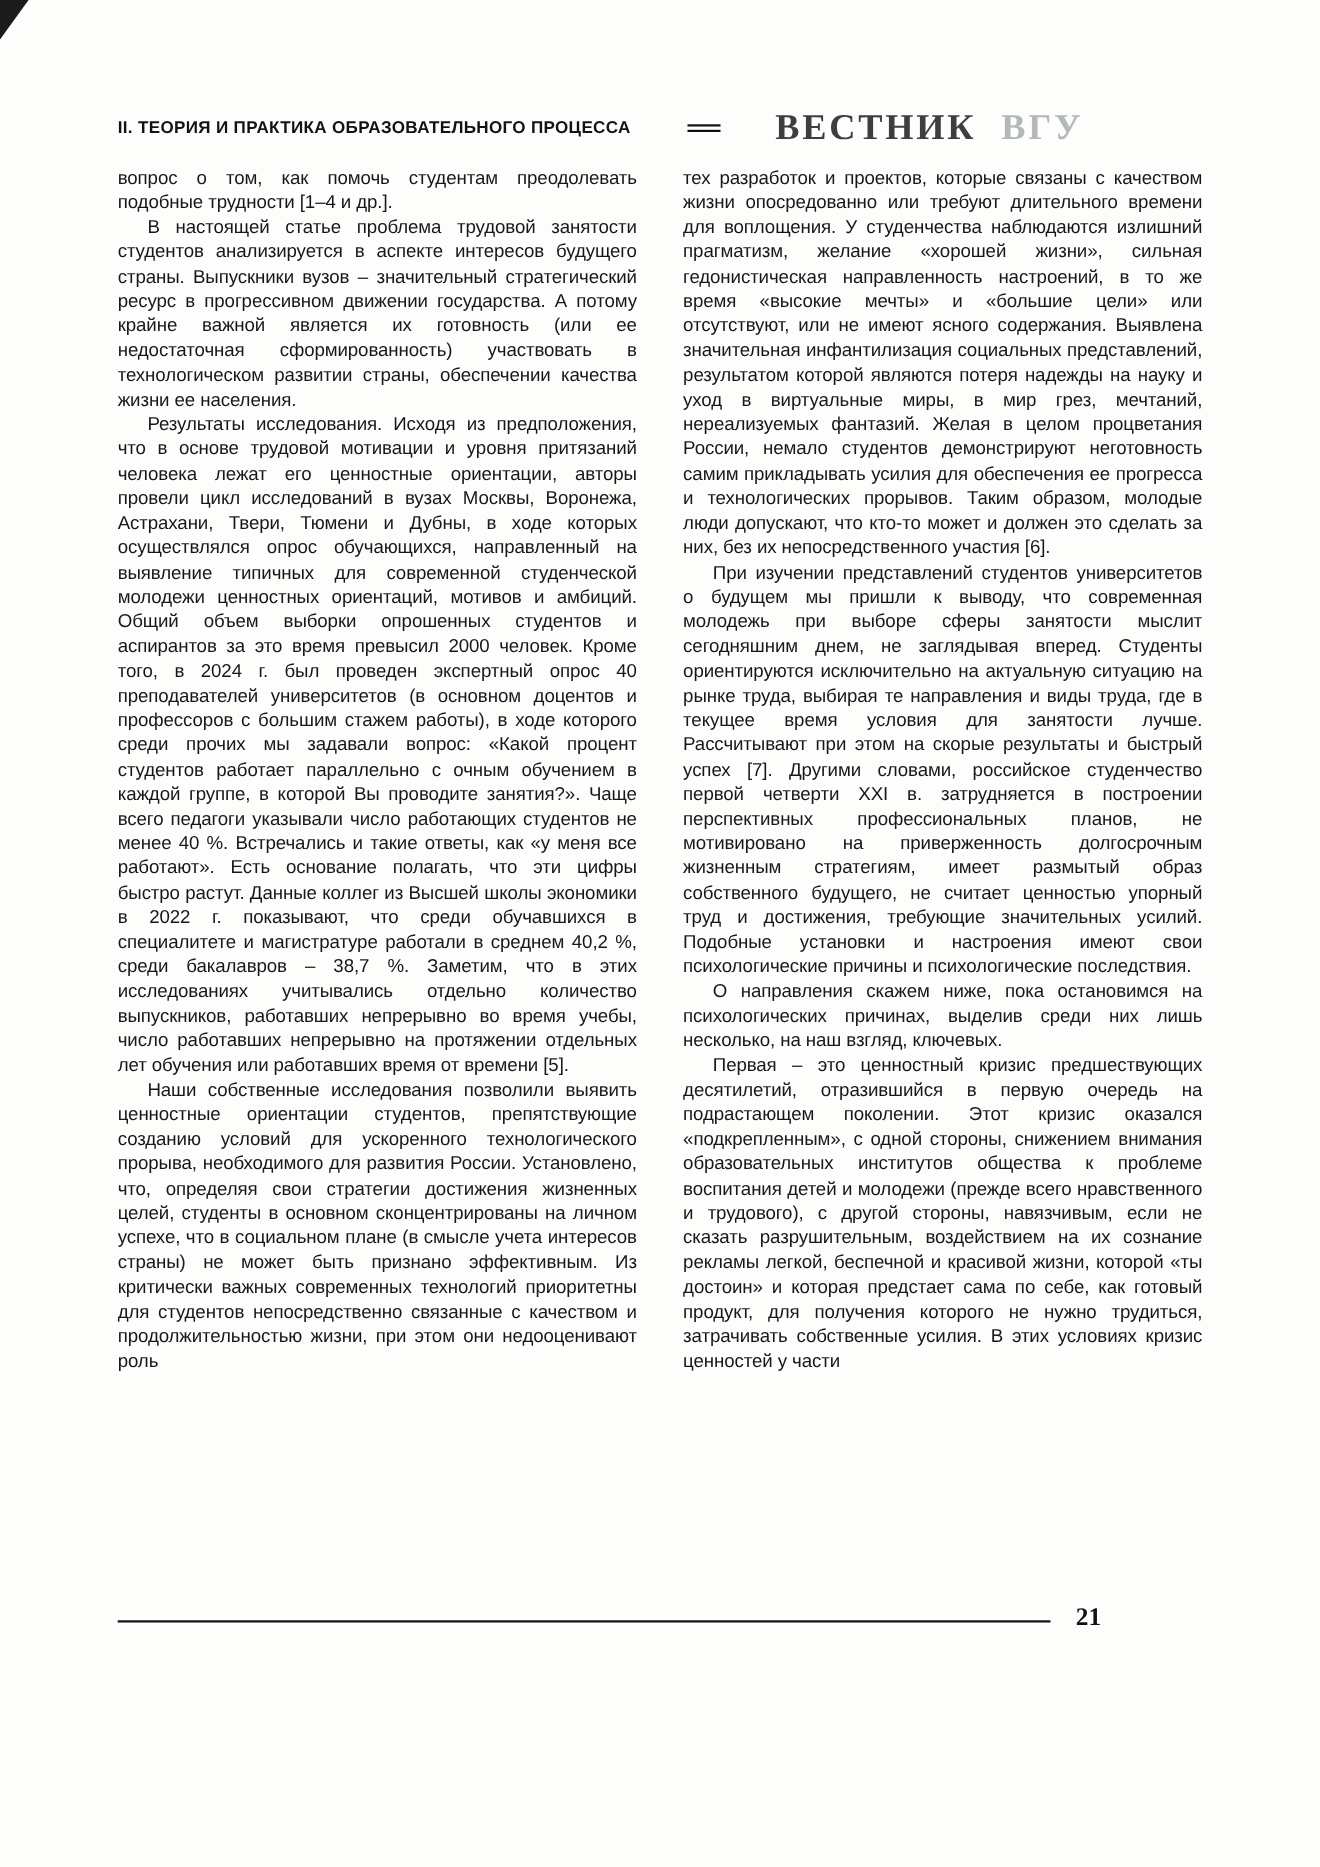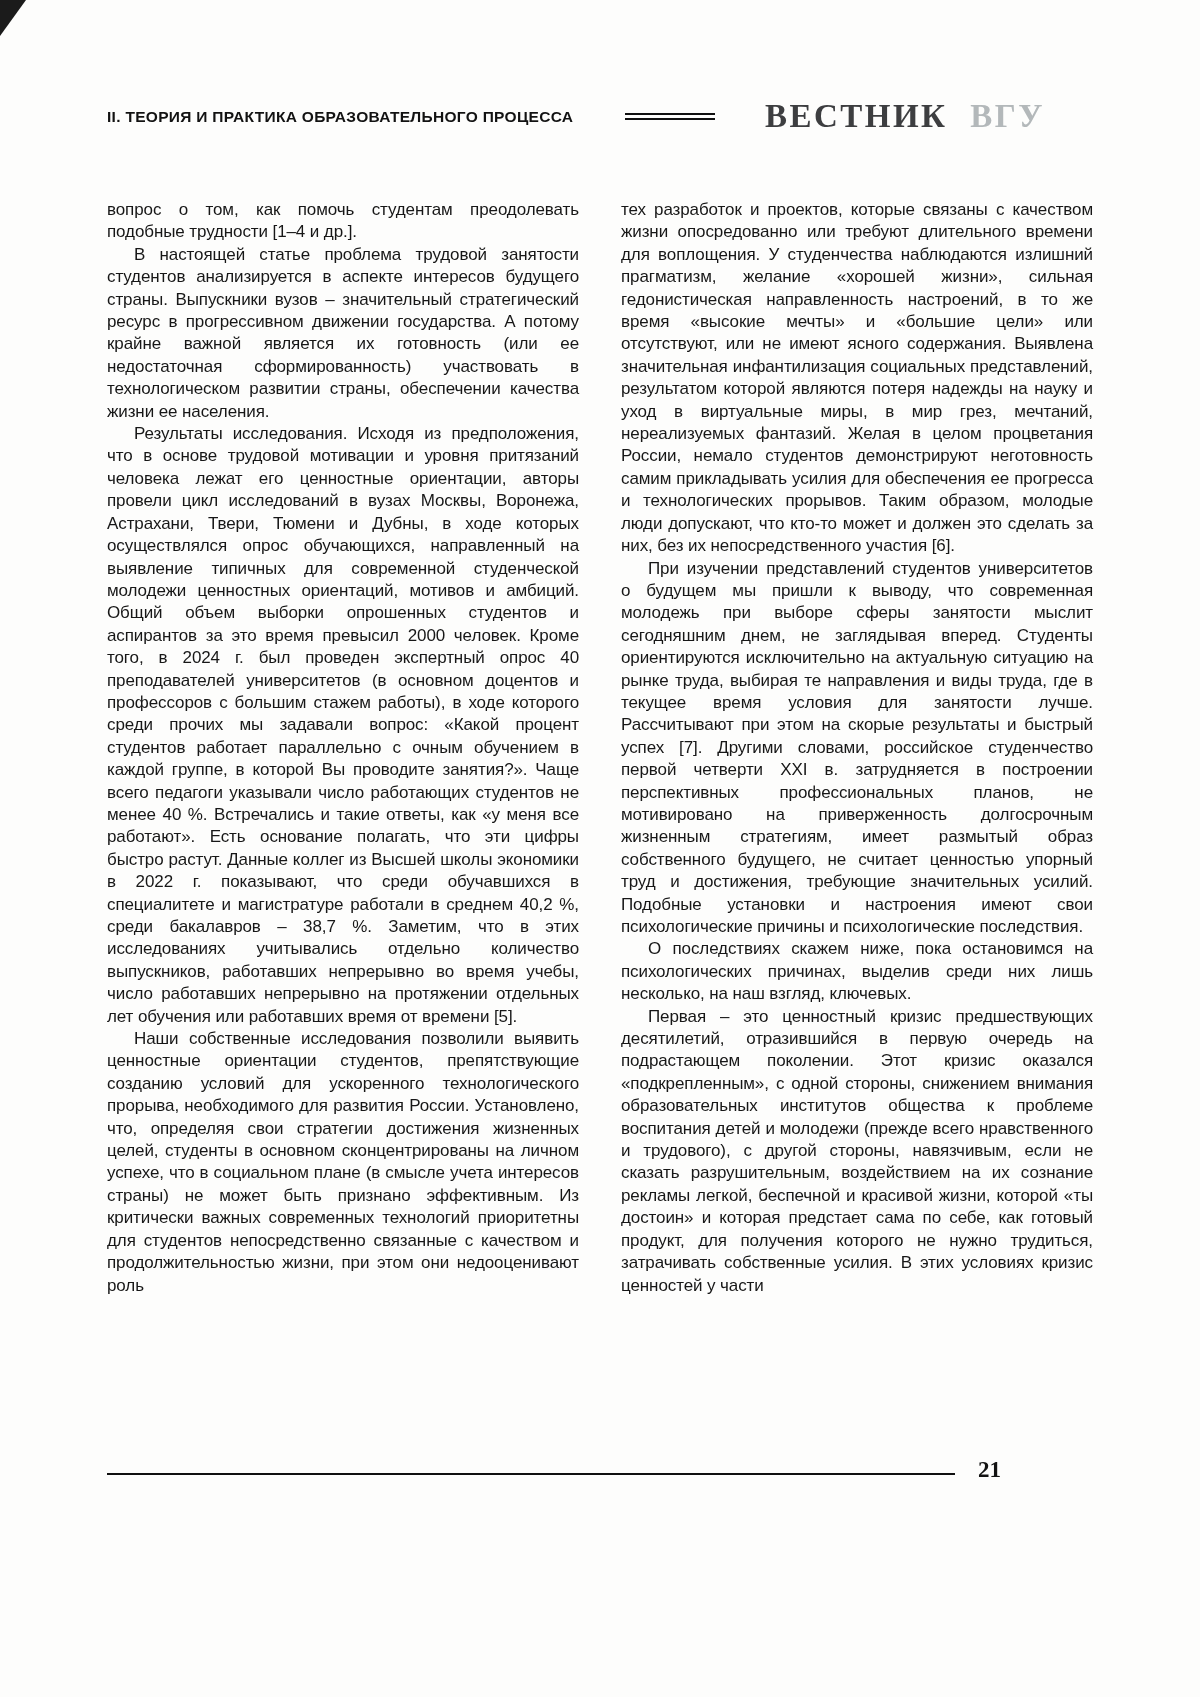--- a/index.html
+++ b/index.html
@@ -49,41 +49,40 @@
     border-bottom: 2.5px solid #101010;
     margin: 0 10px 0 12px;
   }
   .logo {
     white-space: nowrap;
     font-family: "Liberation Serif", "DejaVu Serif", serif;
     font-weight: bold;
     font-size: 33px;
     line-height: 1;
     letter-spacing: 2.5px;
-    margin-right: 48px;
+    margin-right: 108px;
   }
   .logo-main { color: #3d3e40; }
   .logo-sub  { color: #b3b8ba; margin-left: 12px; }
 
   .columns {
     position: absolute;
     top: 151px;
     left: 107px;
     width: 986px;
     display: flex;
     gap: 42px;
   }
   .col {
     width: 472px;
     font-size: 17px;
     line-height: 22.4px;
     letter-spacing: -0.1px;
     text-align: justify;
     hyphens: auto;
-    margin-top: 48px;
     -webkit-hyphens: auto;
   }
   .col p { margin: 0; }
   p.indent { text-indent: 27px; }
   .lead { font-weight: normal; }
 
   .footer-rule {
     position: absolute;
     left: 107px;
     top: 1473px;
@@ -121,21 +120,21 @@
     <div class="col">
       <p>вопрос о том, как помочь студентам преодолевать подобные трудности [1–4 и др.].</p>
       <p class="indent">В настоящей статье проблема трудовой занятости студентов анализируется в аспекте интересов будущего страны. Выпускники вузов – значительный стратегический ресурс в прогрессивном движении государства. А потому крайне важной является их готовность (или ее недостаточная сформированность) участвовать в технологическом развитии страны, обеспечении качества жизни ее населения.</p>
       <p class="indent"><span class="lead">Результаты исследования.</span> <span>Исходя из предположения, что в основе трудовой мотивации и уровня притязаний человека лежат его ценностные ориентации, авторы провели цикл исследований в вузах Москвы, Воронежа, Астрахани, Твери, Тюмени и Дубны, в ходе которых осуществлялся опрос обучающихся, направленный на выявление типичных для современной студенческой молодежи ценностных ориентаций, мотивов и амбиций. Общий объем выборки опрошенных студентов и аспирантов за это время превысил 2000 человек. Кроме того, в 2024 г. был проведен экспертный опрос 40 преподавателей университетов (в основном доцентов и профессоров с большим стажем работы), в ходе которого среди прочих мы задавали вопрос: «Какой процент студентов работает параллельно с очным обучением в каждой группе, в которой Вы проводите занятия?». Чаще всего педагоги указывали число работающих студентов не менее 40 %. Встречались и такие ответы, как «у меня все работают». Есть основание полагать, что эти цифры быстро растут. Данные коллег из Высшей школы экономики в 2022 г. показывают, что среди обучавшихся в специалитете и магистратуре работали в среднем 40,2 %, среди бакалавров – 38,7 %. Заметим, что в этих исследованиях учитывались отдельно количество выпускников, работавших непрерывно во время учебы, число работавших непрерывно на протяжении отдельных лет обучения или работавших время от времени [5].</span></p>
       <p class="indent">Наши собственные исследования позволили выявить ценностные ориентации студентов, препятствующие созданию условий для ускоренного технологического прорыва, необходимого для развития России. Установлено, что, определяя свои стратегии достижения жизненных целей, студенты в основном сконцентрированы на личном успехе, что в социальном плане (в смысле учета интересов страны) не может быть признано эффективным. Из критически важных современных технологий приоритетны для студентов непосредственно связанные с качеством и продолжительностью жизни, при этом они недооценивают роль</p>
     </div>
 
     <div class="col">
       <p>тех разработок и проектов, которые связаны с качеством жизни опосредованно или требуют длительного времени для воплощения. У студенчества наблюдаются излишний прагматизм, желание «хорошей жизни», сильная гедонистическая направленность настроений, в то же время «высокие мечты» и «большие цели» или отсутствуют, или не имеют ясного содержания. Выявлена значительная инфантилизация социальных представлений, результатом которой являются потеря надежды на науку и уход в виртуальные миры, в мир грез, мечтаний, нереализуемых фантазий. Желая в целом процветания России, немало студентов демонстрируют неготовность самим прикладывать усилия для обеспечения ее прогресса и технологических прорывов. Таким образом, молодые люди допускают, что кто-то может и должен это сделать за них, без их непосредственного участия [6].</p>
       <p class="indent">При изучении представлений студентов университетов о будущем мы пришли к выводу, что современная молодежь при выборе сферы занятости мыслит сегодняшним днем, не заглядывая вперед. Студенты ориентируются исключительно на актуальную ситуацию на рынке труда, выбирая те направления и виды труда, где в текущее время условия для занятости лучше. Рассчитывают при этом на скорые результаты и быстрый успех [7]. Другими словами, российское студенчество первой четверти XXI в. затрудняется в построении перспективных профессиональных планов, не мотивировано на приверженность долгосрочным жизненным стратегиям, имеет размытый образ собственного будущего, не считает ценностью упорный труд и достижения, требующие значительных усилий. Подобные установки и настроения имеют свои психологические причины и психологические последствия.</p>
-      <p class="indent">О последствиях скажем ниже, пока остановимся на психологических причинах, выделив среди них лишь несколько, на наш взгляд, ключевых.</p>
+      <p class="indent">О направления скажем ниже, пока остановимся на психологических причинах, выделив среди них лишь несколько, на наш взгляд, ключевых.</p>
       <p class="indent">Первая – это ценностный кризис предшествующих десятилетий, отразившийся в первую очередь на подрастающем поколении. Этот кризис оказался «подкрепленным», с одной стороны, снижением внимания образовательных институтов общества к проблеме воспитания детей и молодежи (прежде всего нравственного и трудового), с другой стороны, навязчивым, если не сказать разрушительным, воздействием на их сознание рекламы легкой, беспечной и красивой жизни, которой «ты достоин» и которая предстает сама по себе, как готовый продукт, для получения которого не нужно трудиться, затрачивать собственные усилия. В этих условиях кризис ценностей у части</p>
     </div>
 
   </div>
 
   <div class="footer-rule"></div>
   <div class="page-number">21</div>
 
 </div>
 

